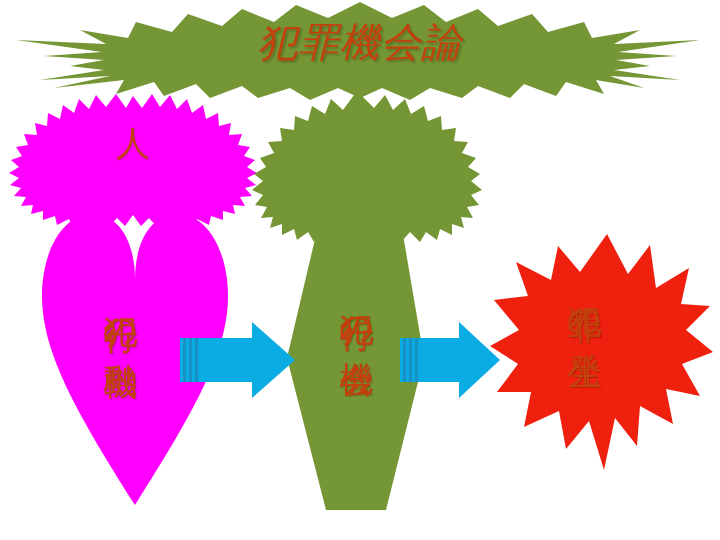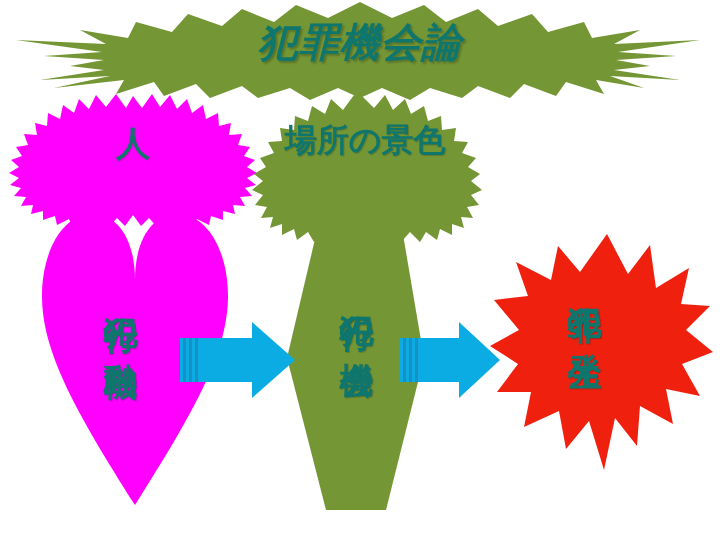--- a/index.html
+++ b/index.html
@@ -19,22 +19,22 @@
   }
   .shape-layer {
     position: absolute;
     left: 0;
     top: 0;
     width: 720px;
     height: 540px;
   }
   .label {
     position: absolute;
-    color: #0f766e;
-    font-weight: bold;
+    color: #c2410c;
+    font-weight: normal;
     line-height: 1.0;
     white-space: pre;
     pointer-events: none;
     text-shadow: 1px 1px 1px rgba(0,0,0,0.18);
   }
   .label-vertical {
     writing-mode: vertical-rl;
     text-orientation: upright;
     letter-spacing: 2px;
   }
@@ -169,21 +169,20 @@
       <rect x="409" y="338" width="3" height="44" fill="#1790c4"></rect>
       <rect x="415" y="338" width="3" height="44" fill="#1790c4"></rect>
     </g>
 
   </svg>
 
   <div class="label" id="title-label">犯罪機会論</div>
 
   <div class="label" id="person-label">人</div>
 
-  <div class="label" id="place-label">場所の景色</div>
 
   <div class="label label-vertical" id="motive-label">犯行の動機</div>
 
   <div class="label label-vertical" id="opportunity-label">犯行の機会</div>
 
   <div class="label label-vertical" id="occurrence-label">犯罪の発生</div>
 
 </div>
 
 </body></html>

